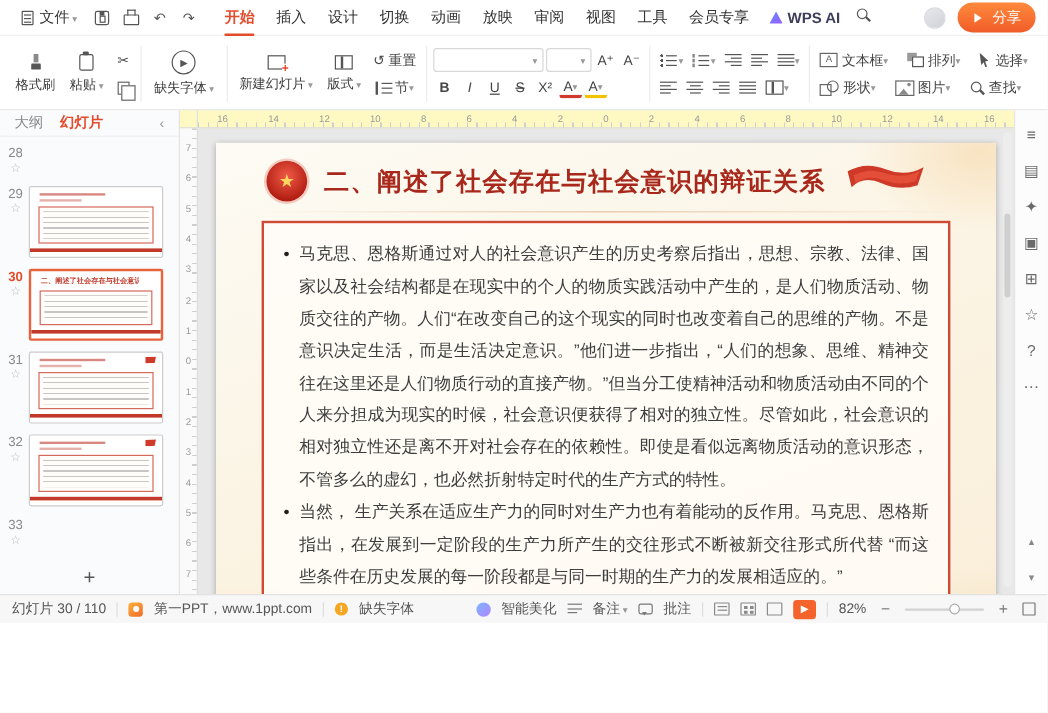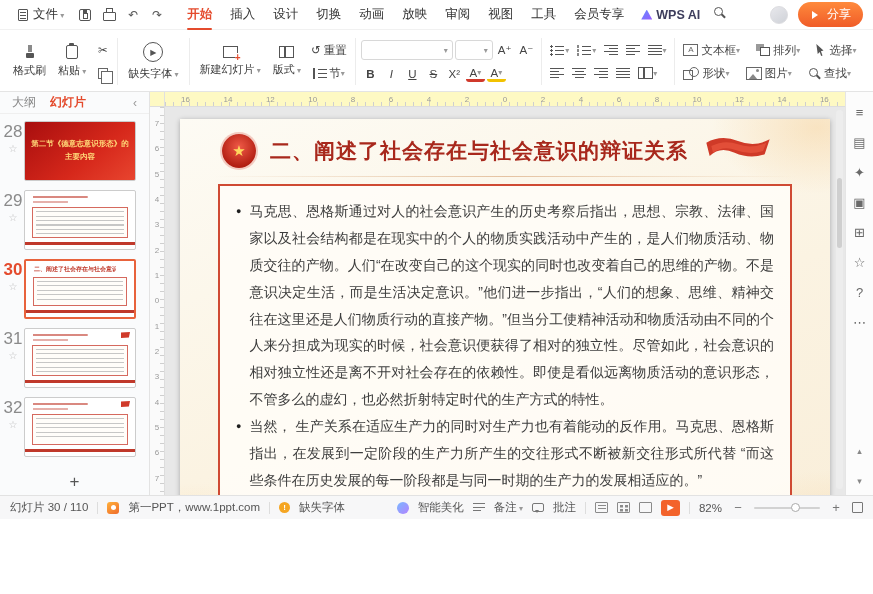--- a/index.html
+++ b/index.html
@@ -88,21 +88,21 @@
   .bodyrow{flex:1;display:flex;min-height:0;}
 
   
   .left{width:150px;flex:0 0 150px;border-right:1px solid #e3e3e3;background:#fafbfc;display:flex;flex-direction:column;min-height:0;}
   .panel-tabs{height:22px;flex:0 0 22px;display:flex;align-items:center;gap:14px;padding:0 12px;font-size:12px;color:#888;border-bottom:1px solid #efefef;justify-content:flex-end;}
   .ptab.active{color:#e44b2d;font-weight:700;}
   .collapse{margin-left:auto;color:#999;font-size:12px;}
   .thumbs{flex:1;overflow:hidden;padding:7px 6px 0 2px;}
   .trow{display:flex;margin-bottom:9px;}
   .tgut{width:22px;display:flex;flex-direction:column;align-items:center;padding-top:1px;gap:2px;}
-  .tnum{font-size:17px;color:#8a8a8a;}
+  .tnum{font-size:11px;color:#8a8a8a;}
   .tstar{font-size:10px;color:#bdbdbd;line-height:1;}
   .thumb{width:112px;height:60px;background:#fff;border:1px solid #ccc;border-radius:2px;position:relative;overflow:hidden;flex:0 0 112px;}
   .trow.sel .thumb{border:2px solid #e8633c;}
   .trow.sel .tnum{color:#e44b2d;font-weight:700;}
   .thumb.red{background:linear-gradient(140deg,#a80e0e,#d6281b 60%,#e8452f);display:flex;align-items:center;justify-content:center;padding:6px;}
   .thumb.red .ttitle{color:#ffd978;font-size:7.5px;font-weight:700;text-align:center;line-height:1.7;}
   .thead{position:absolute;top:5px;left:8px;right:26px;height:8px;background:linear-gradient(#c0392b99,#c0392b99),linear-gradient(#c0392b66,#c0392b66);background-repeat:no-repeat;background-size:72% 2.2px,46% 2.2px;background-position:0 0,0 5px;}
   .ttitle-mini{position:absolute;top:4px;left:8px;right:18px;font-size:6px;color:#c0392b;font-weight:700;white-space:nowrap;overflow:hidden;}
   .tflag{position:absolute;top:3px;right:5px;width:9px;height:6px;background:#d03a2a;clip-path:polygon(0 10%,100% 0,88% 90%,0 100%);}
   .tbox{position:absolute;left:7px;right:7px;top:16px;bottom:11px;border:1px solid #d5695e;background:#fffdf9;}
@@ -354,23 +354,20 @@
         <span class="ptab active">幻灯片</span>
         <span class="collapse">‹</span>
       </div>
       <div class="thumbs">
 
         <div class="trow">
           <div class="tgut">
             <span class="tnum">28</span>
             <span class="tstar">☆</span>
           </div>
-          <div class="thumb red">
-              <span class="ttitle">第二节《德意志意识形态》的主要内容</span>
-            </div>
         </div>
 
         <div class="trow">
           <div class="tgut">
             <span class="tnum">29</span>
             <span class="tstar">☆</span>
           </div>
           <div class="thumb">
               <div class="thead"></div>
               <div class="tbox">

